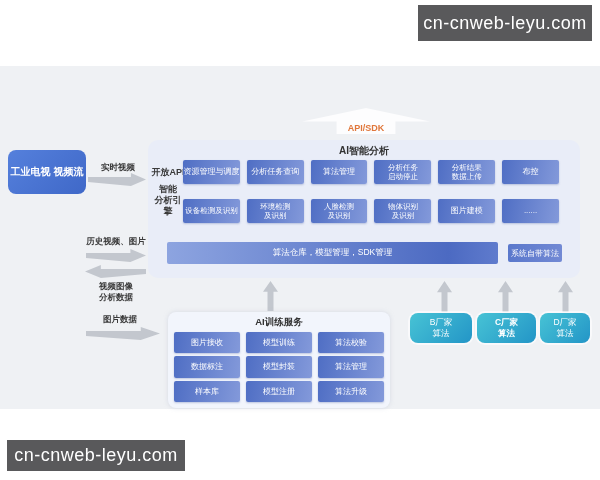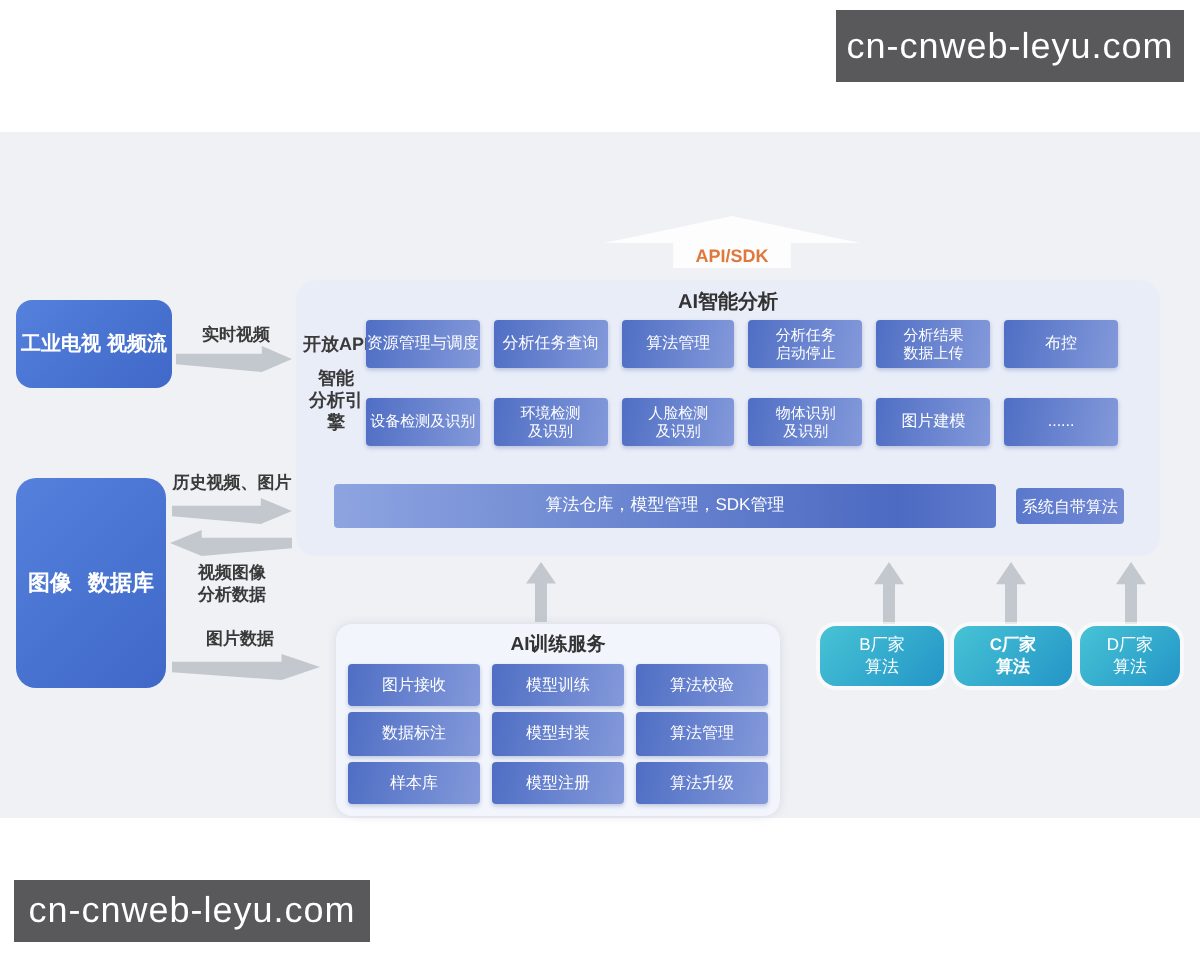--- a/index.html
+++ b/index.html
@@ -110,24 +110,20 @@
     </div>
 
     <div class="repo-bar">算法仓库，模型管理，SDK管理</div>
     <div class="sys-box">系统自带算法</div>
   </div>
 
   <div class="src src-video">
     <span>工业电视</span>
     <span>视频流</span>
   </div>
-  <div class="src src-db">
-    <span>图像</span>
-    <span>数据库</span>
-  </div>
 
   <div class="flbl" style="left:88px;top:162px;width:60px;">实时视频</div>
   <div class="ar right" style="left:88px;top:173px;width:58px;height:13px;"></div>
 
   <div class="flbl" style="left:84px;top:236px;width:64px;">历史视频、图片</div>
   <div class="ar right" style="left:86px;top:249px;width:60px;height:13px;"></div>
 
   <div class="ar left" style="left:85px;top:265px;width:61px;height:13px;"></div>
   <div class="flbl pre" style="left:94px;top:281px;width:44px;">视频图像
 分析数据</div>

